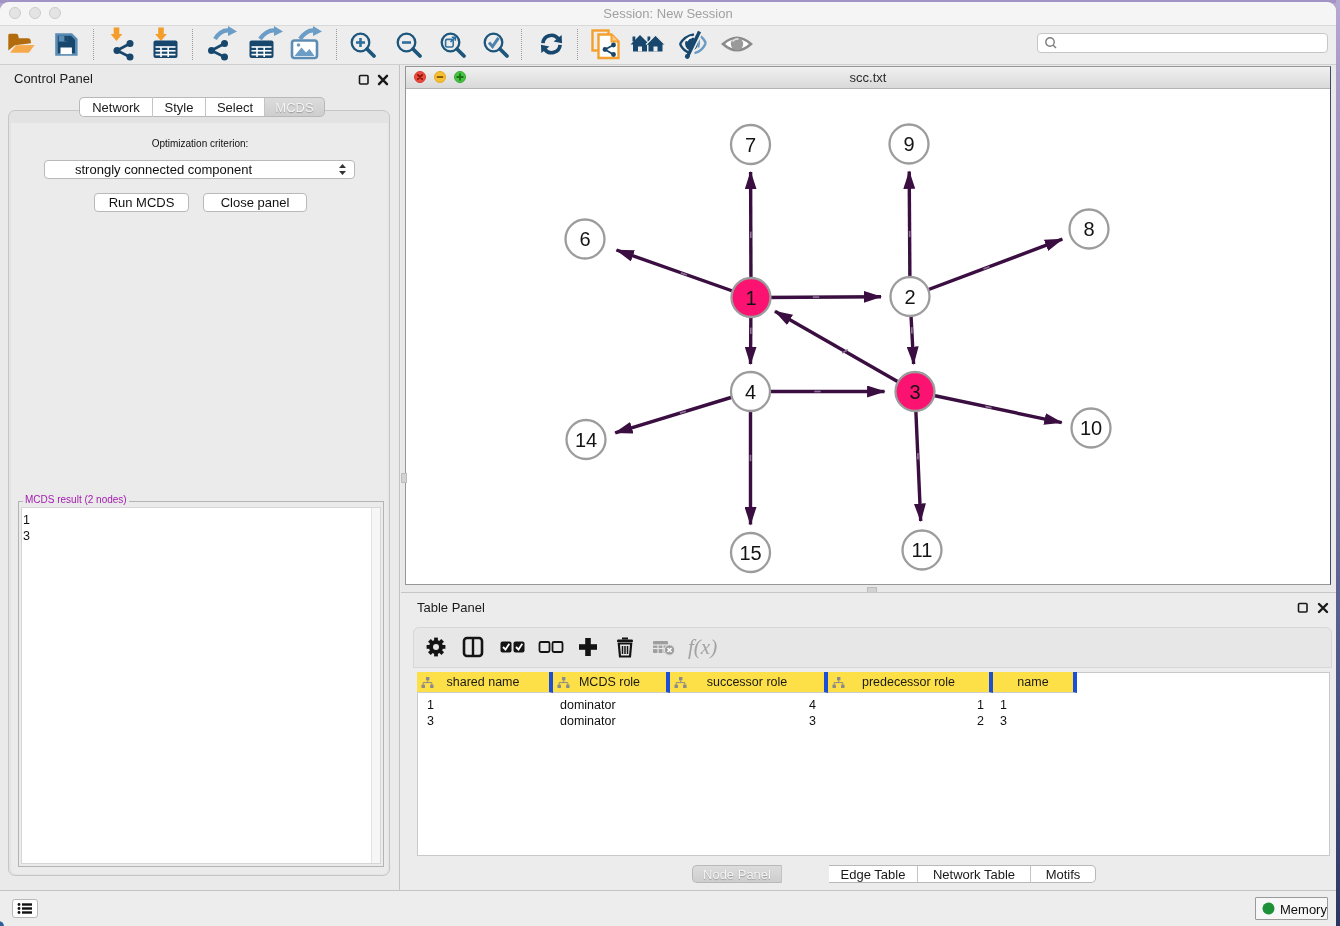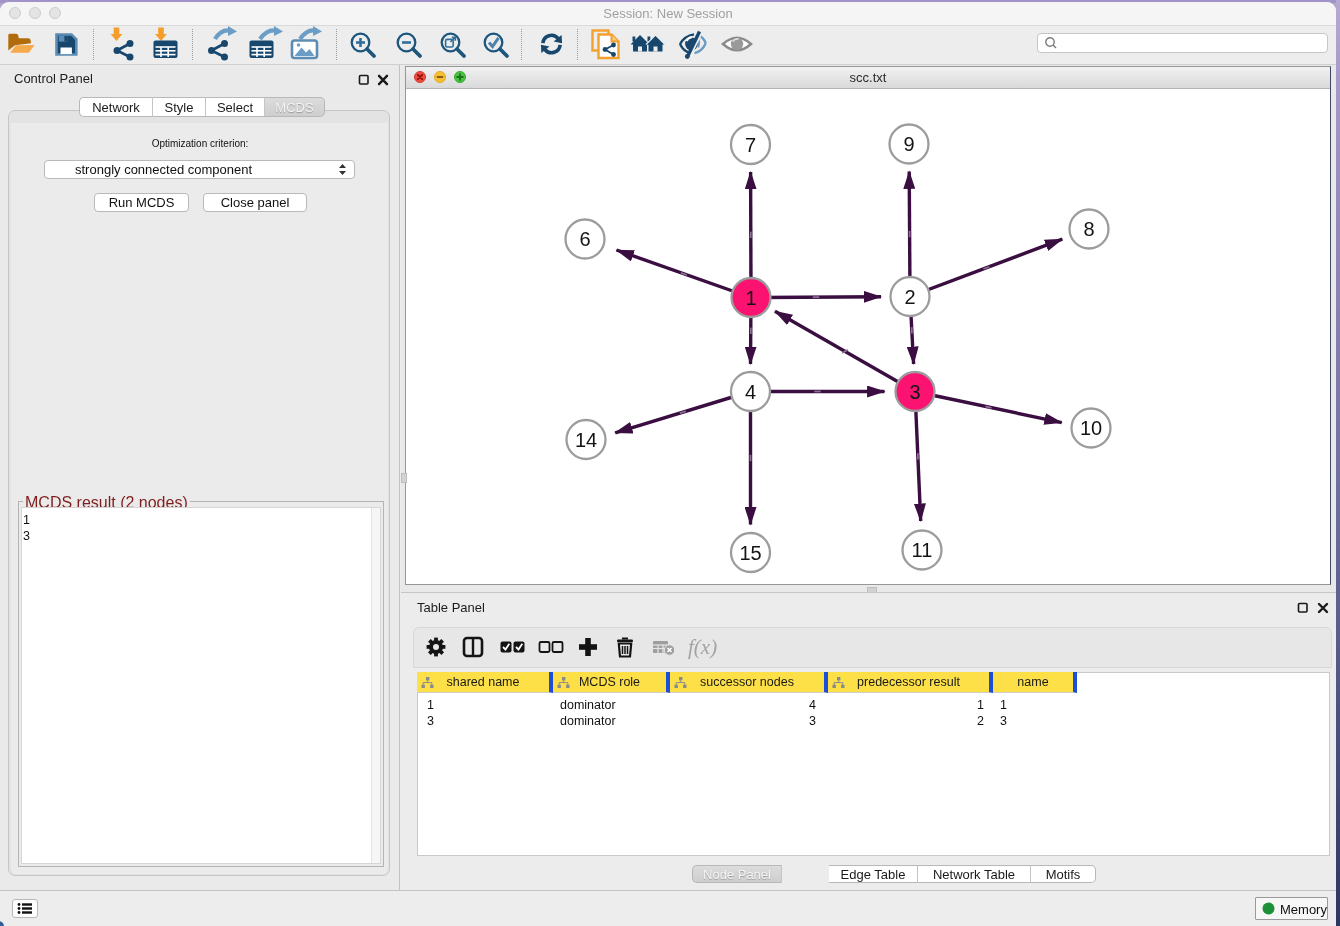--- a/index.html
+++ b/index.html
@@ -41,21 +41,21 @@
            text-shadow:0 1px 1px #9a9a9a;}
   #opt-label{left:0;top:138px;width:400px;text-align:center;font-size:10px;color:#111;}
   #dropdown{left:44px;top:160px;width:311px;height:19px;background:#ffffff;
             border:1px solid #b9b9b9;border-radius:4px;box-sizing:border-box;
             font-size:13px;color:#111;line-height:17px;padding-left:30px;}
   .btn{position:absolute;height:19px;background:#ffffff;border:1px solid #b9b9b9;
        border-radius:4px;box-sizing:border-box;font-size:13px;color:#111;
        text-align:center;line-height:17px;}
   #fieldset{left:18px;top:501px;width:366px;height:366px;border:1px solid #b4b4b4;
             box-sizing:border-box;}
-  #legend{left:23px;top:494px;background:#eaeaea;font-size:16px;color:#7f1d1d;
+  #legend{left:23px;top:494px;background:#eaeaea;font-size:10px;color:#a21caf;
           padding:0 2px;}
   #mcds-text{left:21px;top:507px;width:360px;height:357px;background:#ffffff;
              border:1px solid #d6d6d6;box-sizing:border-box;font-size:12.5px;color:#111;
              line-height:15.5px;padding:5px 0 0 1px;}
   #mcds-sb{left:371px;top:508px;width:8px;height:355px;background:#f6f6f6;
            border-left:1px solid #e3e3e3;}
   
   #netdesk{left:401px;top:65px;width:935px;height:527px;background:#e9e9e9;}
   #netframe{left:405px;top:66px;width:926px;height:519px;background:#ffffff;
             border:1px solid #969696;border-right:1px solid #3e4763;box-sizing:border-box;}
@@ -439,32 +439,32 @@
   </div>
 <div class="th" style="left:670px;width:158px;">
     <svg class="tree" width="13" height="12" viewBox="0 0 13 12">
       <g fill="#8a8a8a">
         <rect x="5" y="0" width="3.4" height="3.4"></rect>
         <rect x="0.5" y="7.6" width="3.4" height="3.4"></rect>
         <rect x="9.1" y="7.6" width="3.4" height="3.4"></rect>
         <path d="M6.7,3.4 L6.7,5.6 M2.2,7.6 L2.2,5.6 L10.8,5.6 L10.8,7.6" fill="none" stroke="#8a8a8a" stroke-width="1"></path>
       </g>
     </svg>
-    <span class="lbl">successor nodes</span>
+    <span class="lbl">successor role</span>
   </div>
 <div class="th" style="left:828px;width:165px;">
     <svg class="tree" width="13" height="12" viewBox="0 0 13 12">
       <g fill="#8a8a8a">
         <rect x="5" y="0" width="3.4" height="3.4"></rect>
         <rect x="0.5" y="7.6" width="3.4" height="3.4"></rect>
         <rect x="9.1" y="7.6" width="3.4" height="3.4"></rect>
         <path d="M6.7,3.4 L6.7,5.6 M2.2,7.6 L2.2,5.6 L10.8,5.6 L10.8,7.6" fill="none" stroke="#8a8a8a" stroke-width="1"></path>
       </g>
     </svg>
-    <span class="lbl">predecessor result</span>
+    <span class="lbl">predecessor role</span>
   </div>
 <div class="th" style="left:993px;width:84px;">
     <span class="lbl">name</span>
   </div>
 
 <div class="td" style="left:427px;top:697px;">1</div>
 <div class="td" style="left:560px;top:697px;">dominator</div>
 <div class="td" style="left:670px;top:697px;width:146px;text-align:right;">4</div>
 <div class="td" style="left:828px;top:697px;width:156px;text-align:right;">1</div>
 <div class="td" style="left:1000px;top:697px;">1</div>

